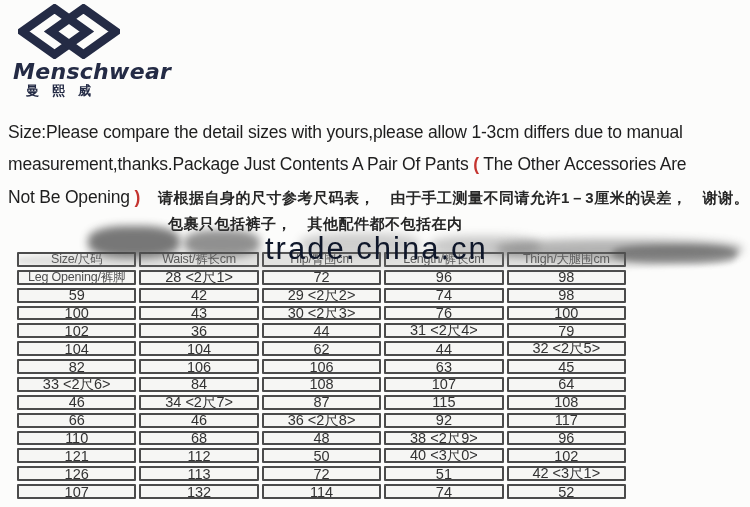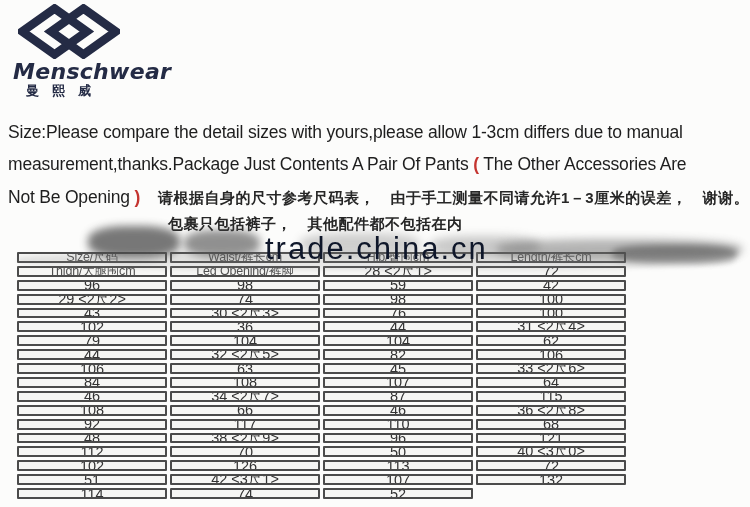--- a/index.html
+++ b/index.html
@@ -43,21 +43,21 @@
   .sm1{left:88px; top:226px;width:92px; height:32px;background:#454545;opacity:.72;filter:blur(4px);}
   .sm2{left:184px;top:230px;width:76px; height:27px;background:#4a4a4a;opacity:.6; filter:blur(4px);}
   .sm3{left:300px;top:233px;width:120px;height:22px;background:#5a5a5a;opacity:.28;filter:blur(5px);}
   .sm4{left:430px;top:236px;width:110px;height:20px;background:#6a6a6a;opacity:.35;filter:blur(5px);}
   .sm5{left:497px;top:239px;width:245px;height:21px;background:#5e5e5e;opacity:.45;filter:blur(4px);}
   .sm6{left:612px;top:245px;width:125px;height:18px;background:#3f3f3f;opacity:.5; filter:blur(3px);}
   .sm7{left:18px; top:251px;width:716px;height:19px;background:#8a8a8a;opacity:.18;filter:blur(2px);}
   
   #size-table{
     position:absolute;left:17px;top:252px;width:609px;height:247px;
-    display:grid;grid-template-columns:repeat(4,1fr);
+    display:grid;grid-template-columns:repeat(5,1fr);
     grid-auto-rows:1fr;gap:3px;z-index:1;
   }
   .cell{
     border:2px solid #4b4b4b;background:#f6f6f4;border-radius:1px;
     display:flex;align-items:center;justify-content:center;
     font-size:14.5px;color:#333;overflow:hidden;white-space:nowrap;
   }
   .cell.header{font-size:12.5px;color:#4f4f4f;letter-spacing:-0.2px;}
 </style>
 </head>
@@ -143,21 +143,20 @@
       <div class="cell">36 &lt;2尺8&gt;</div>
       <div class="cell">92</div>
       <div class="cell">117</div>
       <div class="cell">110</div>
       <div class="cell">68</div>
       <div class="cell">48</div>
       <div class="cell">38 &lt;2尺9&gt;</div>
       <div class="cell">96</div>
       <div class="cell">121</div>
       <div class="cell">112</div>
-      <div class="cell">70</div>
       <div class="cell">50</div>
       <div class="cell">40 &lt;3尺0&gt;</div>
       <div class="cell">102</div>
       <div class="cell">126</div>
       <div class="cell">113</div>
       <div class="cell">72</div>
       <div class="cell">51</div>
       <div class="cell">42 &lt;3尺1&gt;</div>
       <div class="cell">107</div>
       <div class="cell">132</div>

